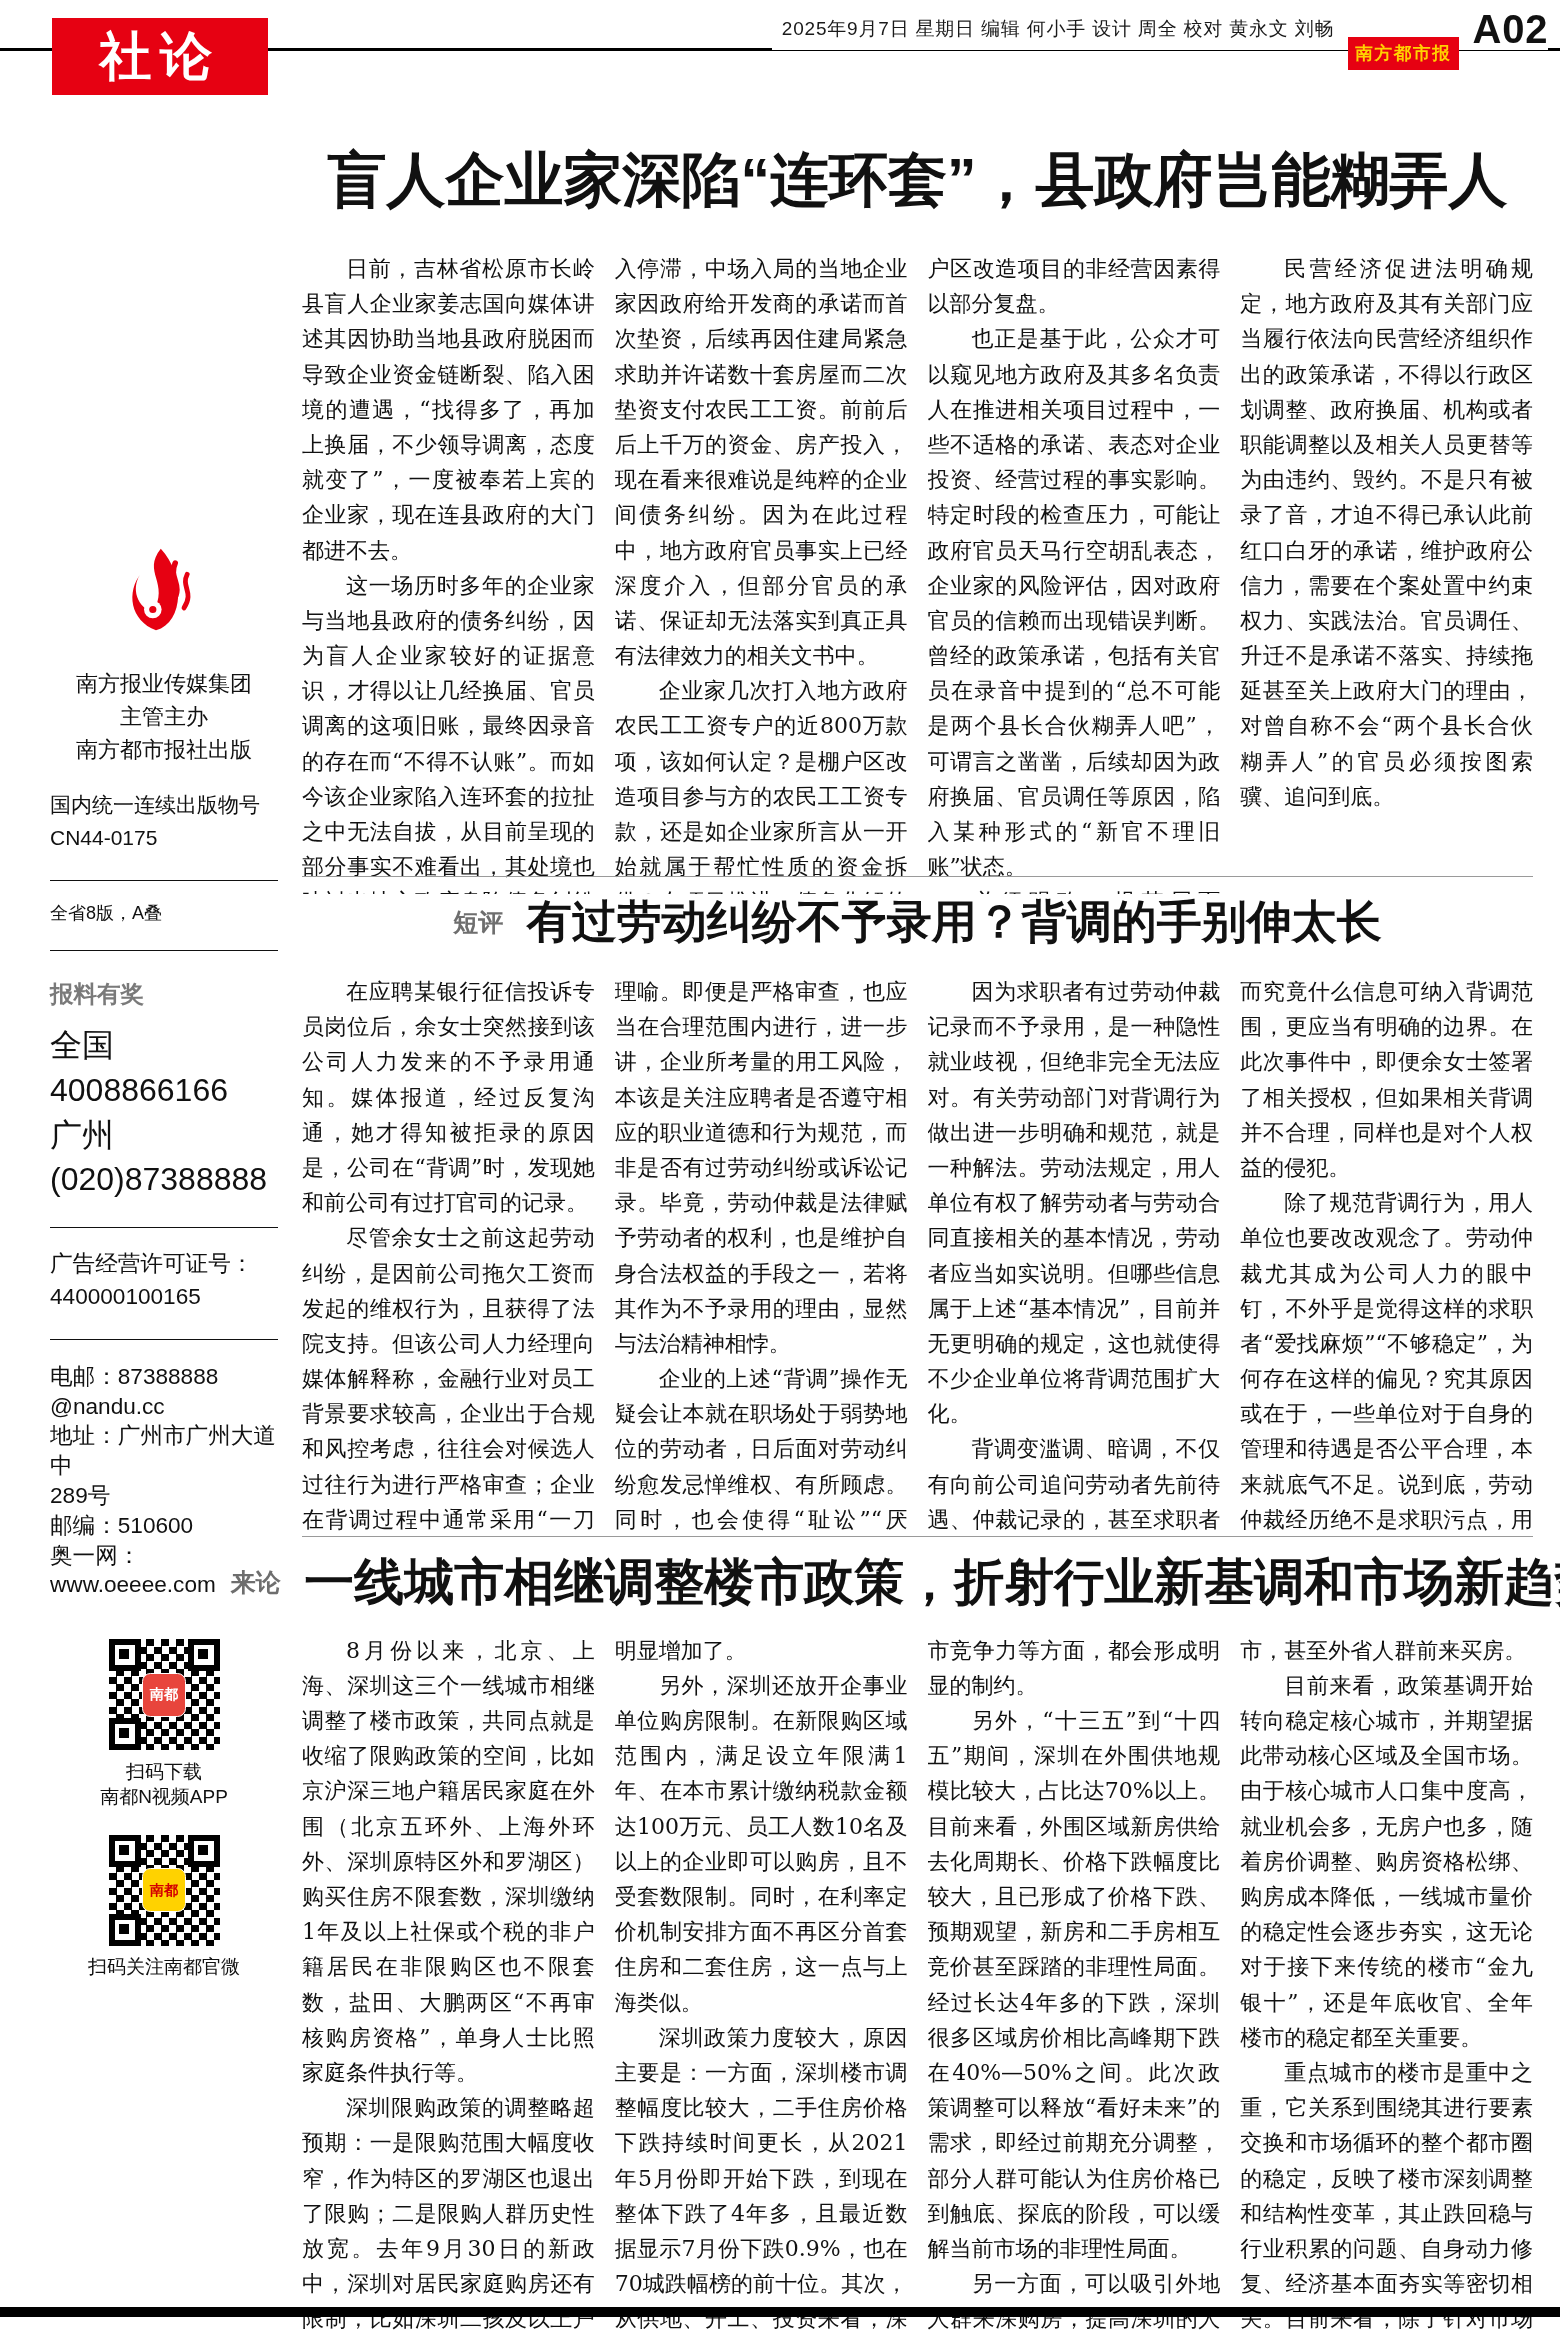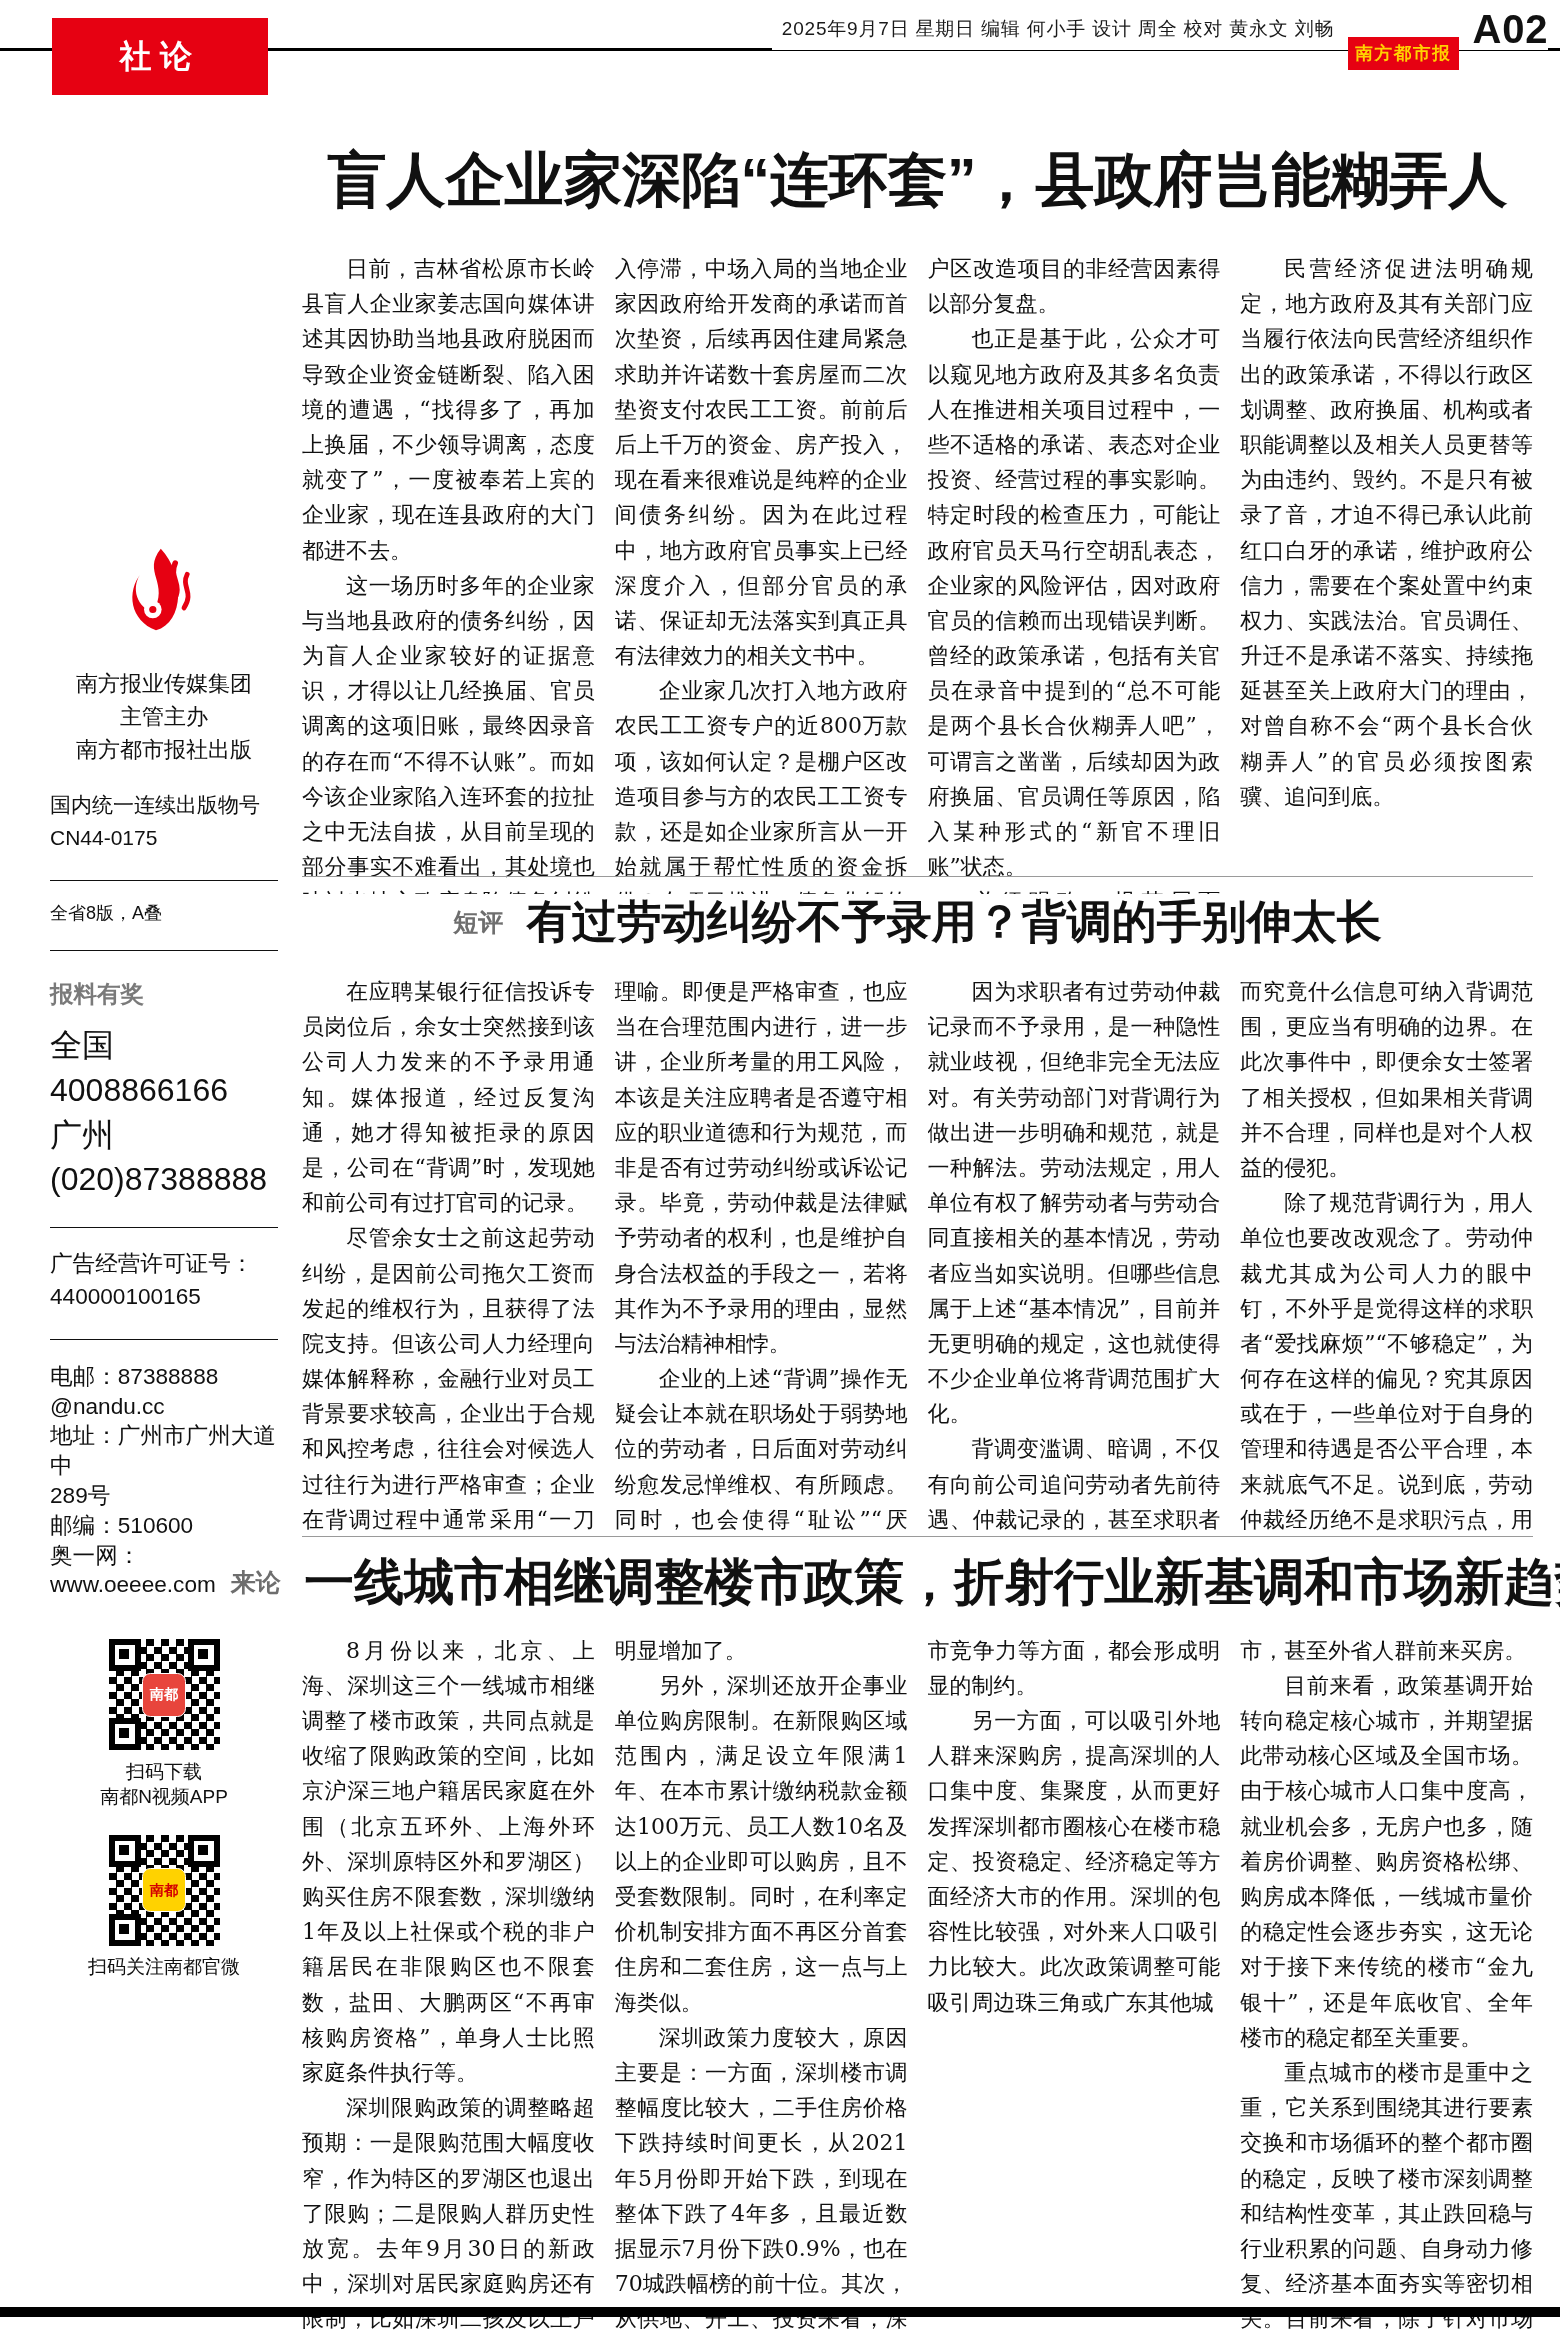--- a/index.html
+++ b/index.html
@@ -2,21 +2,21 @@
 <html style="font-size:13.4px"><head>
 <meta charset="utf-8">
 <style>
   html,body{margin:0;padding:0;background:#e9e9e9;}
   .page{position:relative;width:1560px;height:2342px;margin:0 auto;background:#fff;
         font-family:"Liberation Sans",sans-serif;color:#111;overflow:hidden;}
 
   
   .header-rule{position:absolute;left:0;top:48px;width:100%;height:2.5px;background:#000;}
   .seal{position:absolute;left:52px;top:18.4px;width:216px;height:77px;background:#e60112;color:#fff;
-        display:flex;align-items:center;justify-content:center;font-size:32px;font-weight:900;
+        display:flex;align-items:center;justify-content:center;font-size:52px;font-weight:900;
         letter-spacing:8.4px;z-index:2;}
   .header-right{position:absolute;right:11.7px;top:8.4px;height:42px;display:flex;align-items:center;
         gap:13.4px;z-index:2;background:#fff;padding-left:10px;}
   .dateline{font-size:19px;letter-spacing:0.8px;color:#1a1a1a;}
   .brand-box{background:#e60112;color:#ffd200;font-weight:700;font-size:17.6px;padding:4.2px 7.5px;letter-spacing:1.7px;margin-top:48px;}
   .pageno{font-size:40px;font-weight:900;letter-spacing:0.8px;}
 
   
   .sidebar{position:absolute;left:50px;top:544px;width:228px;}
   .flame{display:block;margin:0 auto 23.5px;width:80px;height:99px;}
@@ -215,20 +215,21 @@
             <p>8月份以来，北京、上海、深圳这三个一线城市相继调整了楼市政策，共同点就是收缩了限购政策的空间，比如京沪深三地户籍居民家庭在外围（北京五环外、上海外环外、深圳原特区外和罗湖区）购买住房不限套数，深圳缴纳1年及以上社保或个税的非户籍居民在非限购区也不限套数，盐田、大鹏两区“不再审核购房资格”，单身人士比照家庭条件执行等。</p>
             <p>深圳限购政策的调整略超预期：一是限购范围大幅度收窄，作为特区的罗湖区也退出了限购；二是限购人群历史性放宽。去年9月30日的新政中，深圳对居民家庭购房还有限制，比如深圳二孩及以上户籍家庭才能在非限购区多买1套，符合1年社保的非深户家庭可在非限购区只能买1套，现在这些限制放开了；三是单身人士过去购房有两个硬性条件，即“年满35岁、只能买1套”，现在则比照家庭执行，可以购买的套数</p>
           </div>
         <div class="col">
             <p class="cont">明显增加了。</p>
             <p>另外，深圳还放开企事业单位购房限制。在新限购区域范围内，满足设立年限满1年、在本市累计缴纳税款金额达100万元、员工人数10名及以上的企业即可以购房，且不受套数限制。同时，在利率定价机制安排方面不再区分首套住房和二套住房，这一点与上海类似。</p>
             <p>深圳政策力度较大，原因主要是：一方面，深圳楼市调整幅度比较大，二手住房价格下跌持续时间更长，从2021年5月份即开始下跌，到现在整体下跌了4年多，且最近数据显示7月份下跌0.9%，也在70城跌幅榜的前十位。其次，从供地、开工、投资来看，深圳跌幅也比京沪要大。比如，深圳未进入今年上半年土地出让金前20城市中，京沪杭蓉等排在前面。这对于深圳补齐民生短板、推进外来人口本地化、助力战略性新兴产业发展，甚至城市抢人才、提升城</p>
           </div>
         <div class="col">
             <p class="cont">市竞争力等方面，都会形成明显的制约。</p>
+            <p>另外，“十三五”到“十四五”期间，深圳在外围供地规模比较大，占比达70%以上。目前来看，外围区域新房供给去化周期长、价格下跌幅度比较大，且已形成了价格下跌、预期观望，新房和二手房相互竞价甚至踩踏的非理性局面。经过长达4年多的下跌，深圳很多区域房价相比高峰期下跌在40%—50%之间。此次政策调整可以释放“看好未来”的需求，即经过前期充分调整，部分人群可能认为住房价格已到触底、探底的阶段，可以缓解当前市场的非理性局面。</p>
             <p>另一方面，可以吸引外地人群来深购房，提高深圳的人口集中度、集聚度，从而更好发挥深圳都市圈核心在楼市稳定、投资稳定、经济稳定等方面经济大市的作用。深圳的包容性比较强，对外来人口吸引力比较大。此次政策调整可能吸引周边珠三角或广东其他城</p>
           </div>
         <div class="col">
             <p class="cont">市，甚至外省人群前来买房。</p>
             <p>目前来看，政策基调开始转向稳定核心城市，并期望据此带动核心区域及全国市场。由于核心城市人口集中度高，就业机会多，无房户也多，随着房价调整、购房资格松绑、购房成本降低，一线城市量价的稳定性会逐步夯实，这无论对于接下来传统的楼市“金九银十”，还是年底收官、全年楼市的稳定都至关重要。</p>
             <p>重点城市的楼市是重中之重，它关系到围绕其进行要素交换和市场循环的整个都市圈的稳定，反映了楼市深刻调整和结构性变革，其止跌回稳与行业积累的问题、自身动力修复、经济基本面夯实等密切相关。目前来看，除了针对市场的纾困，政策重点开始转向市场自身动力和基本面。由此，经过持续近4年的调整，市场将进入探底企稳的阶段。</p>
           </div>
       </div>
     </section>
 

